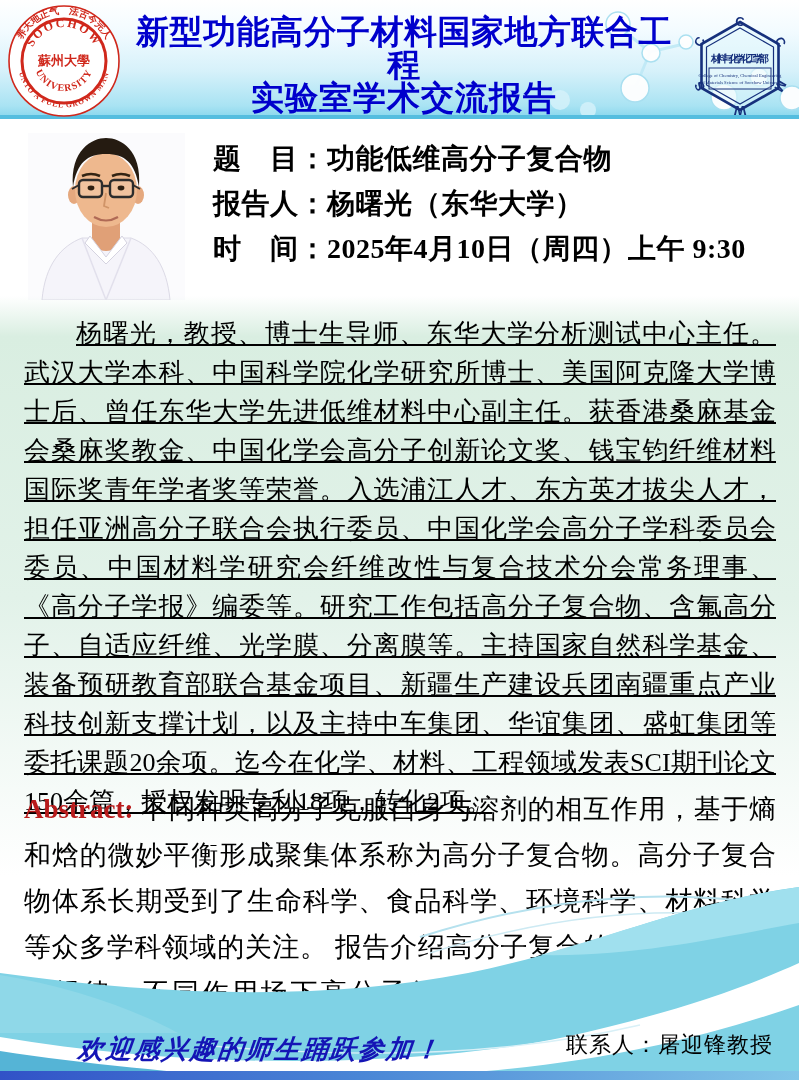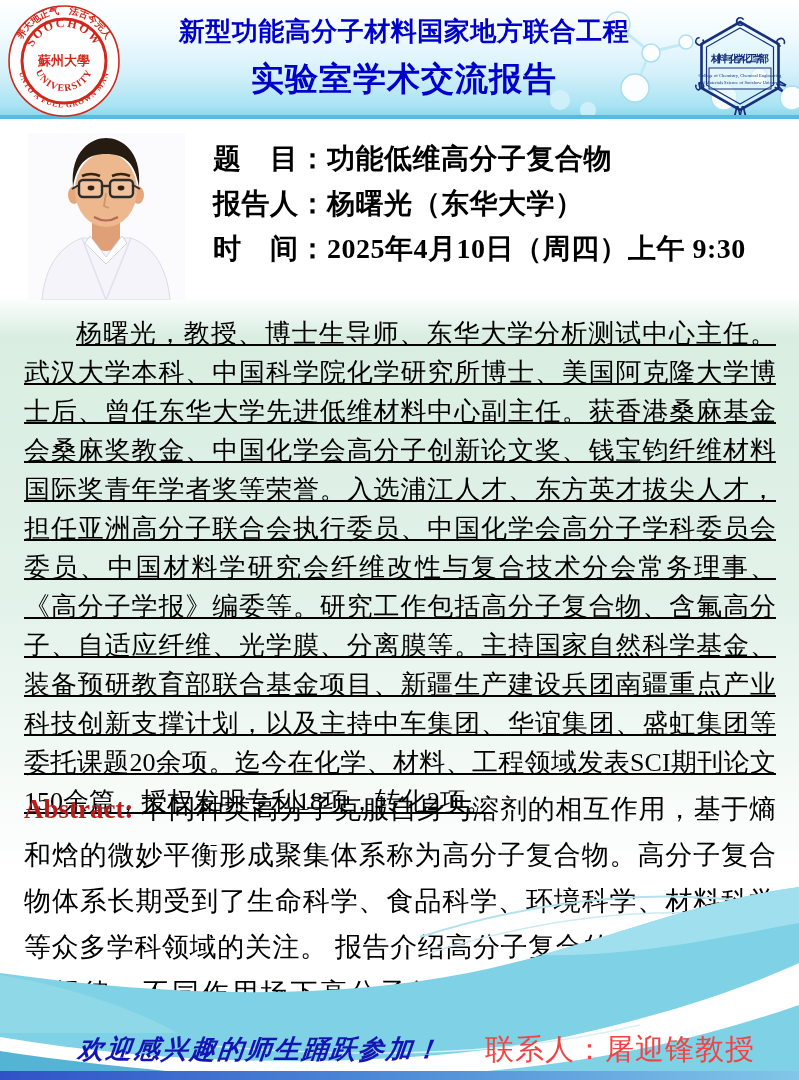--- a/index.html
+++ b/index.html
@@ -12,22 +12,22 @@
   .header{
     position:absolute;left:0;top:0;width:799px;height:115px;
     background:linear-gradient(180deg,#ffffff 0%,#f2fbff 28%,#d6f1fa 62%,#a9e3f3 92%,#8fd9ee 100%);
     border-bottom:4px solid #54bddf;
   }
   .header-deco{position:absolute;left:0;top:0;width:799px;height:115px;}
   .title-block{
     position:absolute;left:128px;top:0;width:552px;height:115px;text-align:center;
     color:#0000cc;font-weight:bold;font-family:"Liberation Sans","DejaVu Sans",sans-serif;
   }
-  .title-line1{font-size:26px;line-height:33px;margin-top:15px;letter-spacing:0.5px;}
-  .title-line2{font-size:33px;line-height:33px;margin-top:14px;letter-spacing:1px;}
+  .title-line1{font-size:33px;line-height:33px;margin-top:15px;letter-spacing:0.5px;}
+  .title-line2{font-size:33px;line-height:33px;letter-spacing:1px;}
   .seal-box{position:absolute;left:6px;top:3px;width:116px;height:116px;}
   .hex-box{position:absolute;right:6px;top:10px;width:106px;height:112px;}
   
   .photo-box{position:absolute;left:28px;top:133px;width:157px;height:167px;background:#fcfcfe;}
   .info-block{position:absolute;left:213px;top:136px;}
   .info-line{
     font-size:28px;line-height:45px;font-weight:bold;color:#000;white-space:nowrap;
     letter-spacing:0.5px;
   }
   
@@ -45,22 +45,22 @@
   }
   .abstract-label{color:#b91c1c;font-weight:bold;}
   
   .footer-waves{position:absolute;left:0;bottom:0;width:799px;height:205px;}
   .welcome-text{
     position:absolute;left:78px;top:1032px;z-index:5;
     font-size:26px;font-weight:bold;font-style:italic;color:#1414b5;
     letter-spacing:2px;transform:skewX(-6deg);white-space:nowrap;
   }
   .contact-text{
-    position:absolute;right:44px;top:1030px;z-index:5;
-    font-size:29px;color:#ef4444;white-space:nowrap;letter-spacing:1px;
+    position:absolute;right:26px;top:1030px;z-index:5;
+    font-size:22px;color:#000000;white-space:nowrap;letter-spacing:1px;
   }
   .bottom-bar{
     position:absolute;left:0;bottom:0;width:799px;height:9px;z-index:6;
     background:linear-gradient(90deg,#3152c7 0%,#4a86d6 45%,#82c6e8 100%);
   }
 </style>
 </head>
 <body>
 
 <div class="poster">

